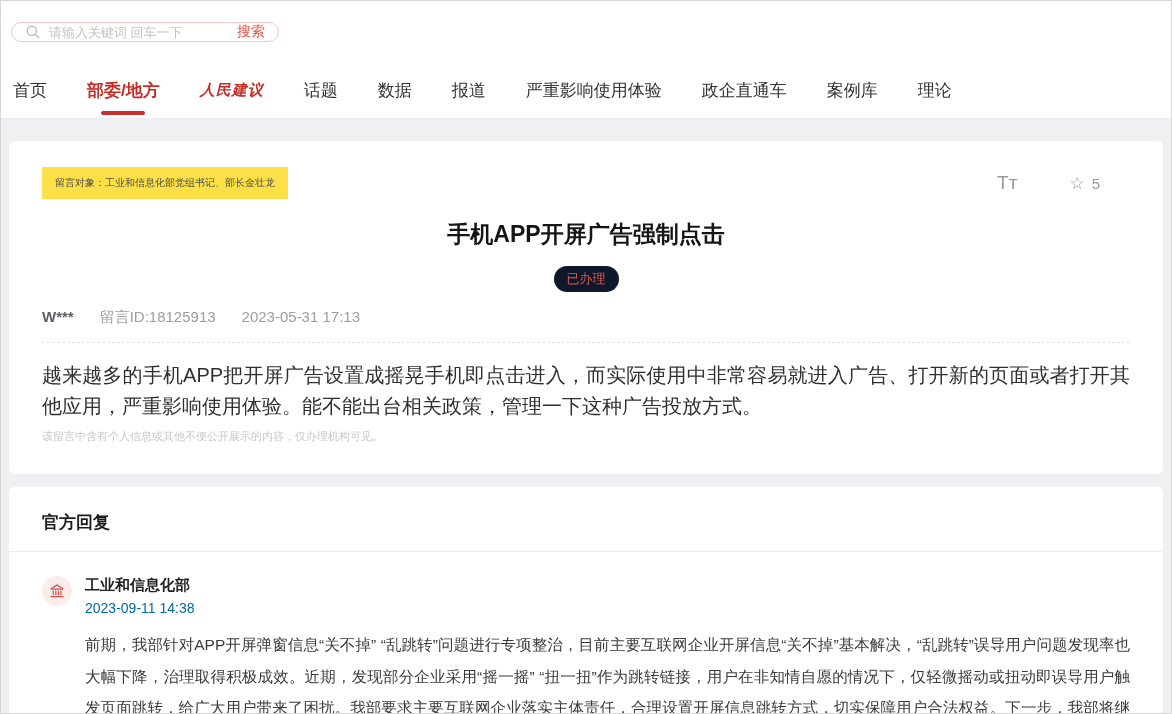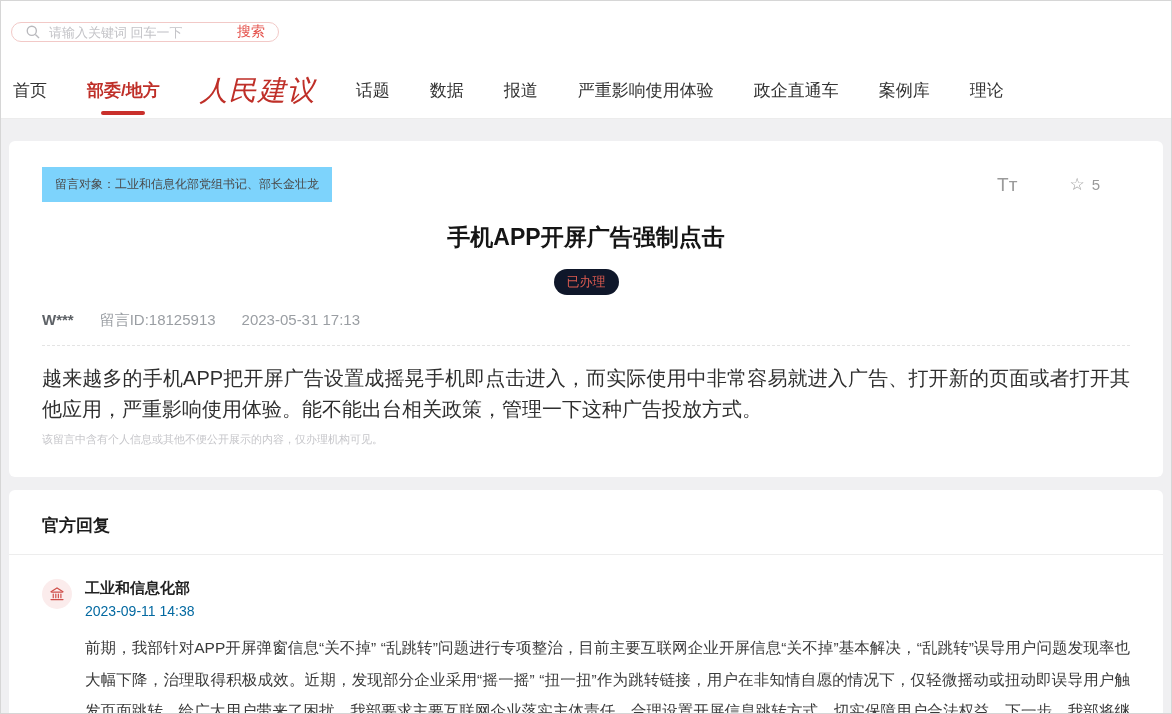--- a/index.html
+++ b/index.html
@@ -35,27 +35,27 @@
     background: #fff; height: 56px;
     display: flex; align-items: center; gap: 40px;
     padding: 0 12px; border-bottom: 1px solid #ececec;
   }
   .nav-item { font-size: 17px; color: #333; cursor: pointer; position: relative; white-space: nowrap; }
   .nav-item.active { color: #bf2f28; font-weight: bold; }
   .nav-item.active::after {
     content: ""; position: absolute; left: 50%; transform: translateX(-50%);
     bottom: -13px; width: 44px; height: 4px; background: #c9302b; border-radius: 2px;
   }
-  .nav-item.brand { color: #bf2f28; font-weight: normal; font-size: 28px; font-style: italic; letter-spacing: 1px; }
+  .nav-item.brand { color: #bf2f28; font-weight: bold; font-size: 15px; font-style: italic; letter-spacing: 1px; }
   
   .main { padding: 22px 8px 0; }
   .card { background: #fff; border-radius: 6px; }
   .card1 { padding: 26px 33px 30px; }
   .card1-top { display: flex; justify-content: space-between; align-items: center; }
-  .target-tag { background: #7dd3fc; color: #4a4a4a; font-size: 12px; padding: 9px 13px; }
+  .target-tag { background: #fde047; color: #4a4a4a; font-size: 10px; padding: 9px 13px; }
   .tools { display: flex; align-items: center; gap: 52px; color: #9a9a9a; padding-right: 30px; }
   .font-tool { font-size: 19px; cursor: pointer; }
   .star-group { display: flex; align-items: center; gap: 7px; font-size: 15px; cursor: pointer; }
   .star-icon { font-size: 17px; line-height: 1; }
   .title-row { margin-top: 20px; display: flex; align-items: center; gap: 16px; flex-direction: column; }
   .msg-title { font-size: 23px; font-weight: bold; color: #151515; }
   .status-badge { background: #0f172a; color: #dc5a50; font-size: 13px; padding: 4px 13px; border-radius: 13px; }
   .meta-row { margin-top: 16px; display: flex; align-items: baseline; gap: 26px; font-size: 15px; }
   .author { color: #5d6166; font-weight: bold; }
   .meta { color: #9a9ea3; }

